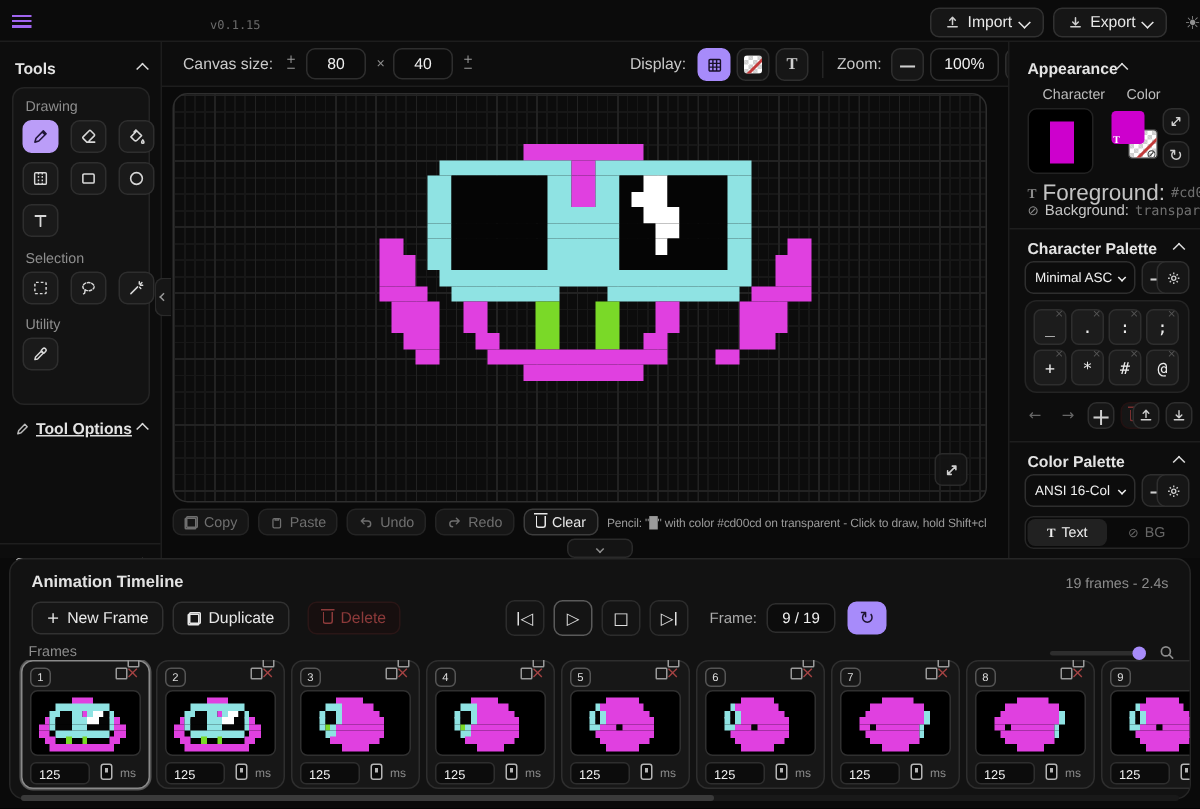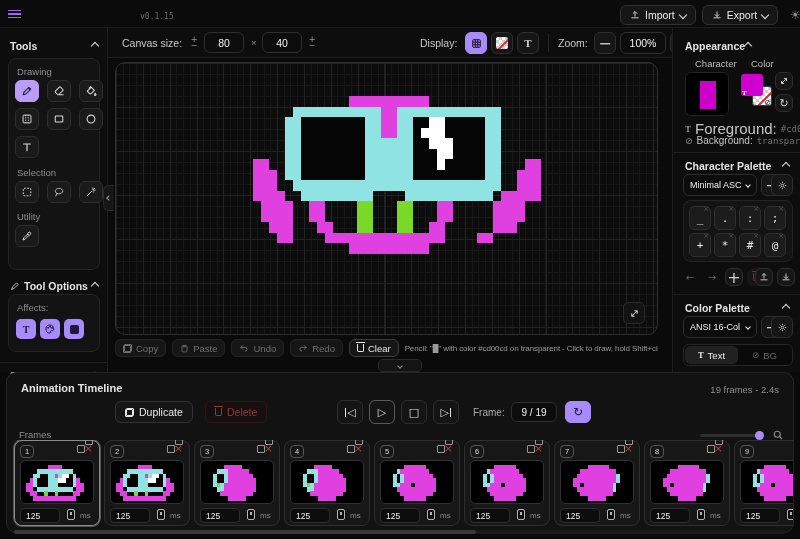--- a/index.html
+++ b/index.html
@@ -279,44 +279,29 @@
       <div class="abs lbl" style="left:8px; top:152px;">Utility</div>
 
       <div class="toolbtn" style="left:6px; top:166px;">
         <svg class="ico" width="12" height="12" viewBox="0 0 16 16" fill="none" stroke="currentColor" stroke-width="1.3" stroke-linecap="round" stroke-linejoin="round">
             <path d="M3 13l.6-2.4 5-5 1.8 1.8-5 5L3 13zM10 3.4a1.7 1.7 0 012.5 2.4L11 7.3 8.6 4.9 10 3.4z"></path>
           </svg>
       </div>
     </div>
 
     <div class="abs row" style="left:10px; top:252px; width:88px; justify-content:space-between;">
-      <span class="row" style="gap:4px;">
+      <span class="row" style="gap:4px;text-decoration:underline;">
         <svg class="ico" width="10" height="10" viewBox="0 0 16 16" fill="none" stroke="#b9b9b9" stroke-width="1.6" stroke-linecap="round" stroke-linejoin="round">
             <path d="M3 13l1-3.5 6.5-6.5 2.5 2.5-6.5 6.5L3 13z"></path>
           </svg>
         <span class="hdr">Tool Options</span>
       </span>
       <span class="chv up"></span>
     </div>
 
-    <div class="panel" style="left:8px; top:266px; width:92px; height:58px;">
-      <div class="abs lbl" style="left:8px; top:7px;">Affects:</div>
-      <div class="chip g g-T" style="left:7px; top:24px;"></div>
-      <div class="chip" style="left:31px; top:24px;">
-        <svg class="ico" width="12" height="12" viewBox="0 0 16 16" fill="none" stroke="currentColor" stroke-width="1.3">
-            <path d="M8 2.6a5.4 5.4 0 100 10.8c1 0 1.2-.8.8-1.4-.5-.8 0-1.8 1-1.8h1.4c1 0 1.8-.8 1.8-1.8A5.6 5.6 0 008 2.6z"></path>
-            <circle cx="5.5" cy="6.3" r="0.7" fill="currentColor"></circle>
-            <circle cx="8.2" cy="5" r="0.7" fill="currentColor"></circle>
-            <circle cx="10.8" cy="6.5" r="0.7" fill="currentColor"></circle>
-          </svg>
-      </div>
-      <div class="chip" style="left:55px; top:24px;">
-        <span style="width:9px; height:9px; background:#221738; border-radius:2px;"></span>
-      </div>
-    </div>
 
     <div class="divider" style="top:334px;"></div>
     <div class="abs row" style="left:10px; top:342px; width:88px; justify-content:space-between;">
       <span class="hdr">Status</span>
       <span class="chv up"></span>
     </div>
   </div>
 
   <div id="right-sidebar" class="abs">
     <div class="abs row" style="left:12px; top:12px; width:104px; ">
@@ -587,20 +572,24 @@
   </div>
 
   <div id="timeline-collapse" class="abs">
       <span class="chv down" style="width:4px;height:4px;"></span>
     </div>
 
   <div id="timeline" class="abs">
     <div class="abs hdr" style="left:14px; top:9px; font-size:11px;">Animation Timeline</div>
     <div class="abs lbl" style="right:14px; top:11px;">19 frames - 2.4s</div>
 
+    <div class="abs btn" style="left:14px; top:28px; height:22px;">
+      <span class="g g-plus"></span>
+      <span>New Frame</span>
+    </div>
     <div class="abs btn" style="left:108px; top:28px; height:22px;">
       <span class="ic-copy"></span>
       <span>Duplicate</span>
     </div>
     <div class="abs btn" style="left:198px; top:28px; height:22px; color:#8c3a3a; border-color:#2a1616; background:#170f0f;">
       <span class="ic-trash"></span>
       <span>Delete</span>
     </div>
 
     <div class="abs row" style="left:330px; top:27px; gap:6px;">

